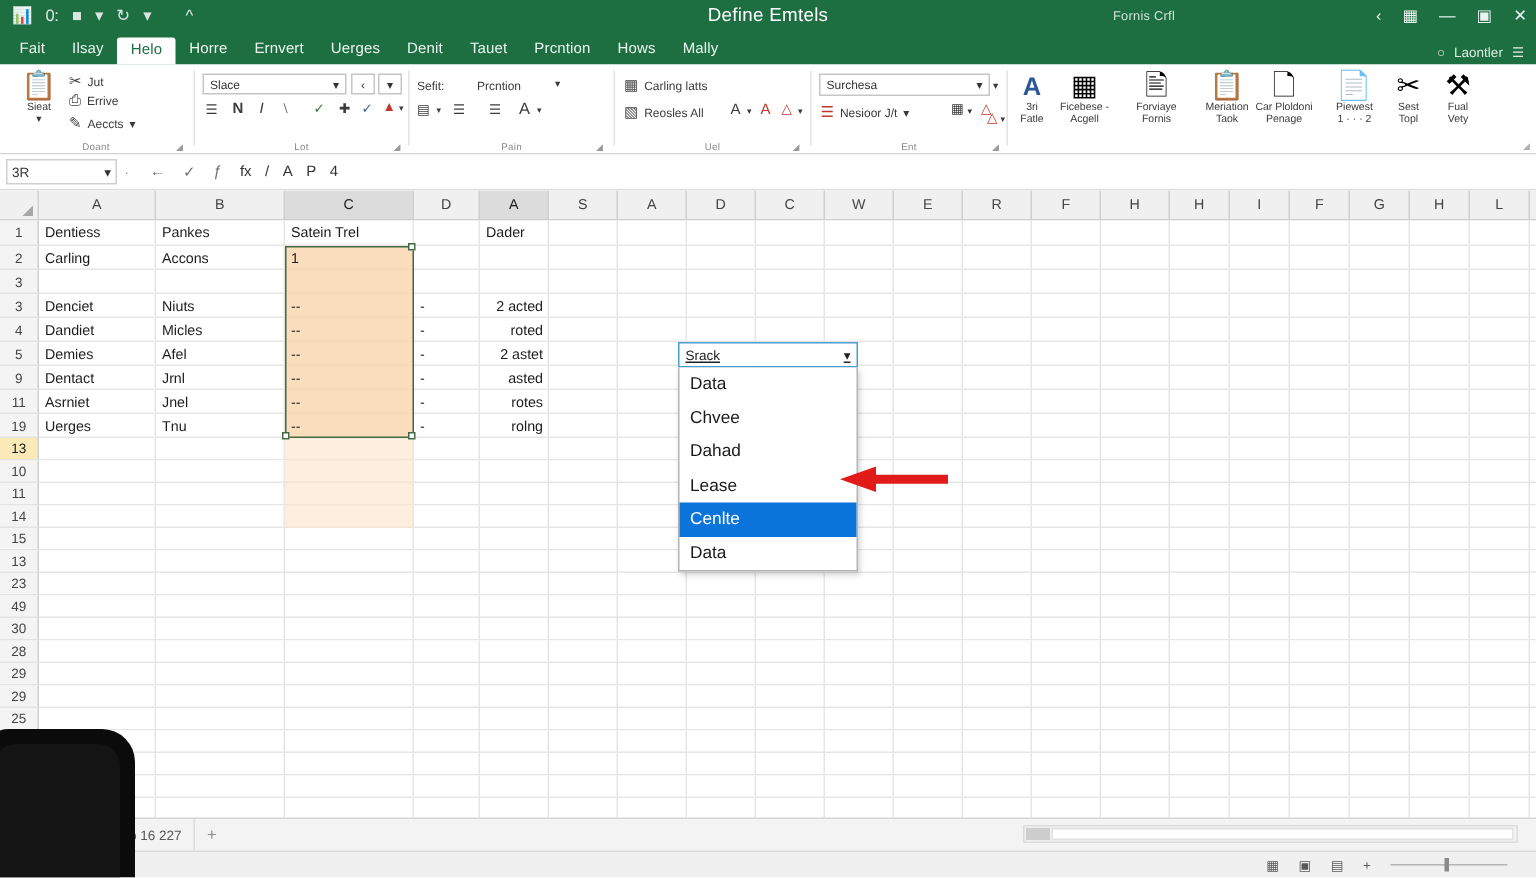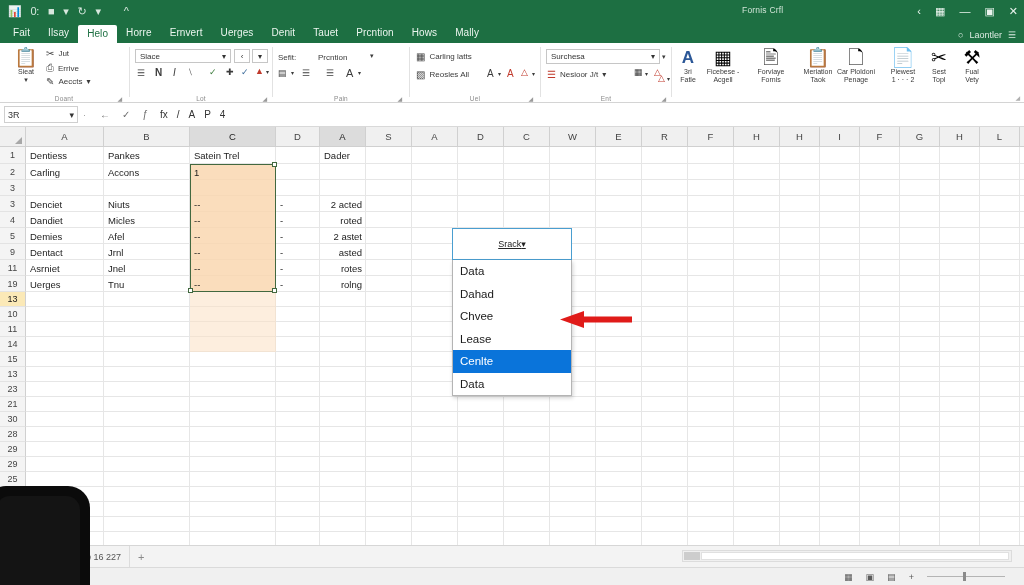--- a/index.html
+++ b/index.html
@@ -140,22 +140,22 @@
     position: absolute; border: 1.6px solid #42683f; background: transparent;
   }
   .selhandle {
     position: absolute; width: 5px; height: 5px; background: #ffffff;
     border: 1.4px solid #42683f;
   }
 
   
   .dd { position: absolute; z-index: 40; }
   .dd-combo {
-    width: 120px; height: 32px; border: 1px solid #4a9ed0; background: #ffffff;
-    display: flex; align-items: center; justify-content: center;
+    width: 120px; height: 17px; border: 1px solid #4a9ed0; background: #ffffff;
+    display: flex; align-items: center; justify-content: space-between;
     padding: 0 4px; font-size: 9px; color: #222; text-decoration: underline;
   }
   .dd-list {
     width: 120px; background: #ffffff;
     border: 1px solid #b4b4b4; border-top: none;
     box-shadow: 1px 2px 4px rgba(0,0,0,.18);
   }
   .dd-item {
     height: 22.5px; display: flex; align-items: center; padding: 0 7px;
     font-size: 11.5px; color: #1a1a1a;
@@ -220,20 +220,21 @@
   <div class="titlebar">
     <div class="qat">
       <span class="qat-ic">📊</span>
       <span class="qat-ic">0:</span>
       <span class="qat-ic">■</span>
       <span class="qat-ic">▾</span>
       <span class="qat-ic">↻</span>
       <span class="qat-ic">▾</span>
       <span class="qat-ic" style="margin-left:14px">^</span>
     </div>
+    <div class="doc-title">Define Emtels</div>
     <div class="tb-midlabel">Fornis Crfl</div>
     <div class="wctl">
       <span>‹</span>
       <span>▦</span>
       <span>—</span>
       <span>▣</span>
       <span>✕</span>
     </div>
   </div>
 
@@ -462,21 +463,21 @@
         <div class="rowhdr" style="top: 117px; height: 16px;">9</div>
         <div class="rowhdr" style="top: 133px; height: 16px;">11</div>
         <div class="rowhdr" style="top: 149px; height: 16px;">19</div>
         <div class="rowhdr sel" style="top: 165px; height: 15px;">13</div>
         <div class="rowhdr" style="top: 180px; height: 15px;">10</div>
         <div class="rowhdr" style="top: 195px; height: 15px;">11</div>
         <div class="rowhdr" style="top: 210px; height: 15px;">14</div>
         <div class="rowhdr" style="top: 225px; height: 15px;">15</div>
         <div class="rowhdr" style="top: 240px; height: 15px;">13</div>
         <div class="rowhdr" style="top: 255px; height: 15px;">23</div>
-        <div class="rowhdr" style="top: 270px; height: 15px;">21</div>
+        <div class="rowhdr" style="top: 270px; height: 15px;">49</div>
         <div class="rowhdr" style="top: 285px; height: 15px;">30</div>
         <div class="rowhdr" style="top: 300px; height: 15px;">28</div>
         <div class="rowhdr" style="top: 315px; height: 15px;">29</div>
         <div class="rowhdr" style="top: 330px; height: 15px;">29</div>
         <div class="rowhdr" style="top: 345px; height: 15px;">25</div>
         <div class="rowhdr" style="top: 360px; height: 15px;">29</div>
         <div class="rowhdr" style="top: 375px; height: 15px;"></div>
         <div class="rowhdr" style="top: 390px; height: 15px;"></div>
         <div class="rowhdr" style="top: 405px; height: 15px;"></div>
       </div>
@@ -1081,22 +1082,22 @@
       </div>
   </div>
 
   <div class="dd" style="left:452px; top:228px">
     <div class="dd-combo">
       <span>Srack</span>
       <span>▾</span>
     </div>
     <div class="dd-list" id="ddlist">
         <div class="dd-item">Data</div>
+        <div class="dd-item">Chvee</div>
         <div class="dd-item">Dahad</div>
-        <div class="dd-item">Chvee</div>
         <div class="dd-item">Lease</div>
         <div class="dd-item hl">Cenlte</div>
         <div class="dd-item">Data</div>
       </div>
   </div>
 
   <svg class="arrow" style="left:560px; top:310px" width="72" height="20">
     <g fill="#e01b19">
       <rect x="22" y="6.5" width="50" height="6"></rect>
       <polygon points="0,9.5 24,1 24,18"></polygon>

